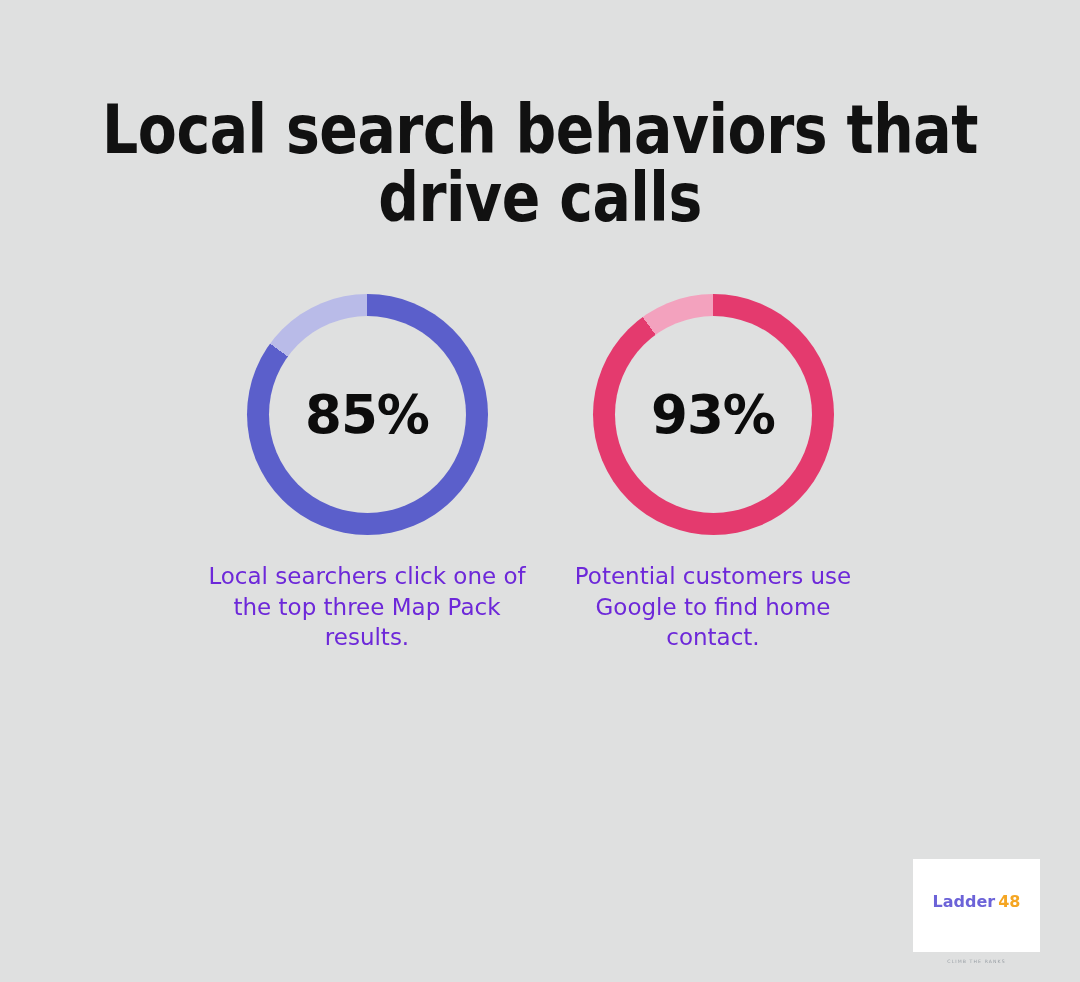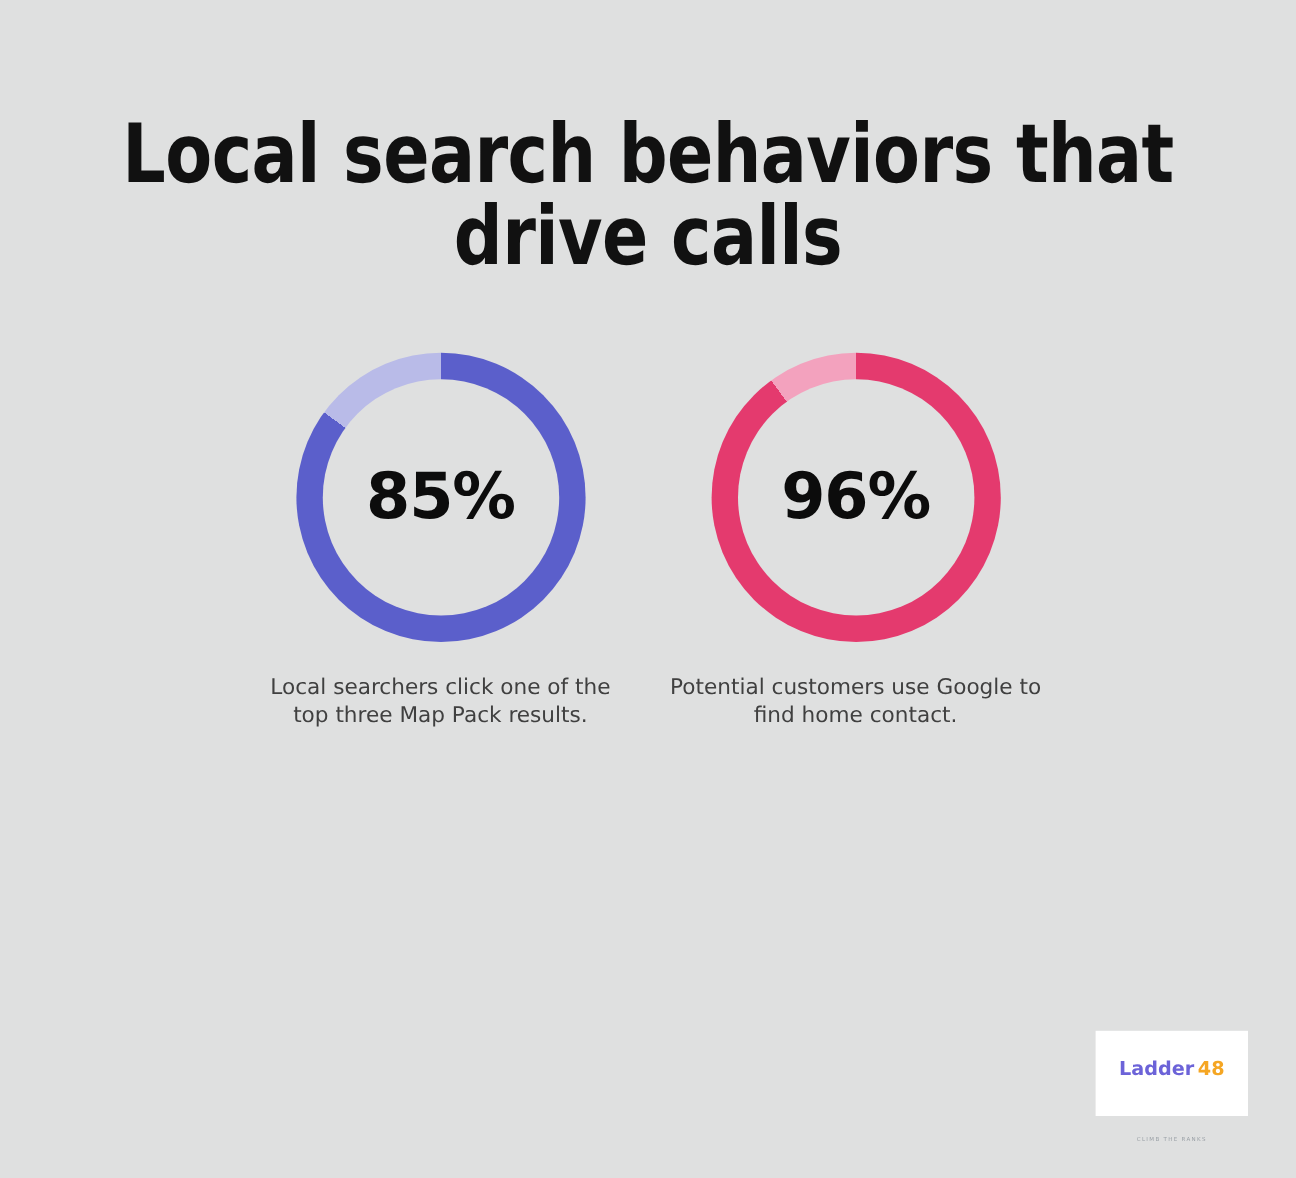--- a/index.html
+++ b/index.html
@@ -80,34 +80,34 @@
     font-size: 53px;
     color: #0c0c0c;
     letter-spacing: -1px;
     line-height: 1;
   }
 
   .caption {
     margin-top: 26px;
     font-family: "DejaVu Sans", "Liberation Sans", sans-serif;
     font-weight: 400;
-    font-size: 18px;
+    font-size: 23px;
     line-height: 1.33;
-    color: #404040;
+    color: #6d28d9;
     text-align: center;
     max-width: 318px;
   }
 
   
   .logo-badge {
     position: absolute;
     left: 913px;
     top: 859px;
     width: 127px;
-    height: 71px;
+    height: 93px;
     background: #ffffff;
     display: flex;
     flex-direction: column;
     align-items: center;
     justify-content: center;
     gap: 45px;
   }
   .logo-mark {
     width: 48px;
     height: 30px;
@@ -150,21 +150,21 @@
           <span class="donut-value">85%</span>
         </div>
       </div>
       <p class="caption">Local searchers click one of the top three Map Pack results.</p>
     </div>
 
 
     <div class="stat-card">
       <div class="donut" style="background: conic-gradient(rgb(228, 58, 110) 0deg, rgb(228, 58, 110) 324deg, rgb(243, 162, 190) 324deg, rgb(243, 162, 190) 360deg);">
         <div class="hole">
-          <span class="donut-value">96%</span>
+          <span class="donut-value">93%</span>
         </div>
       </div>
       <p class="caption">Potential customers use Google to find home contact.</p>
     </div>
 
   </div>
 
   <div class="logo-badge">
     <svg class="logo-mark" viewBox="0 0 48 30">
       <g transform="rotate(16 18 15)">

